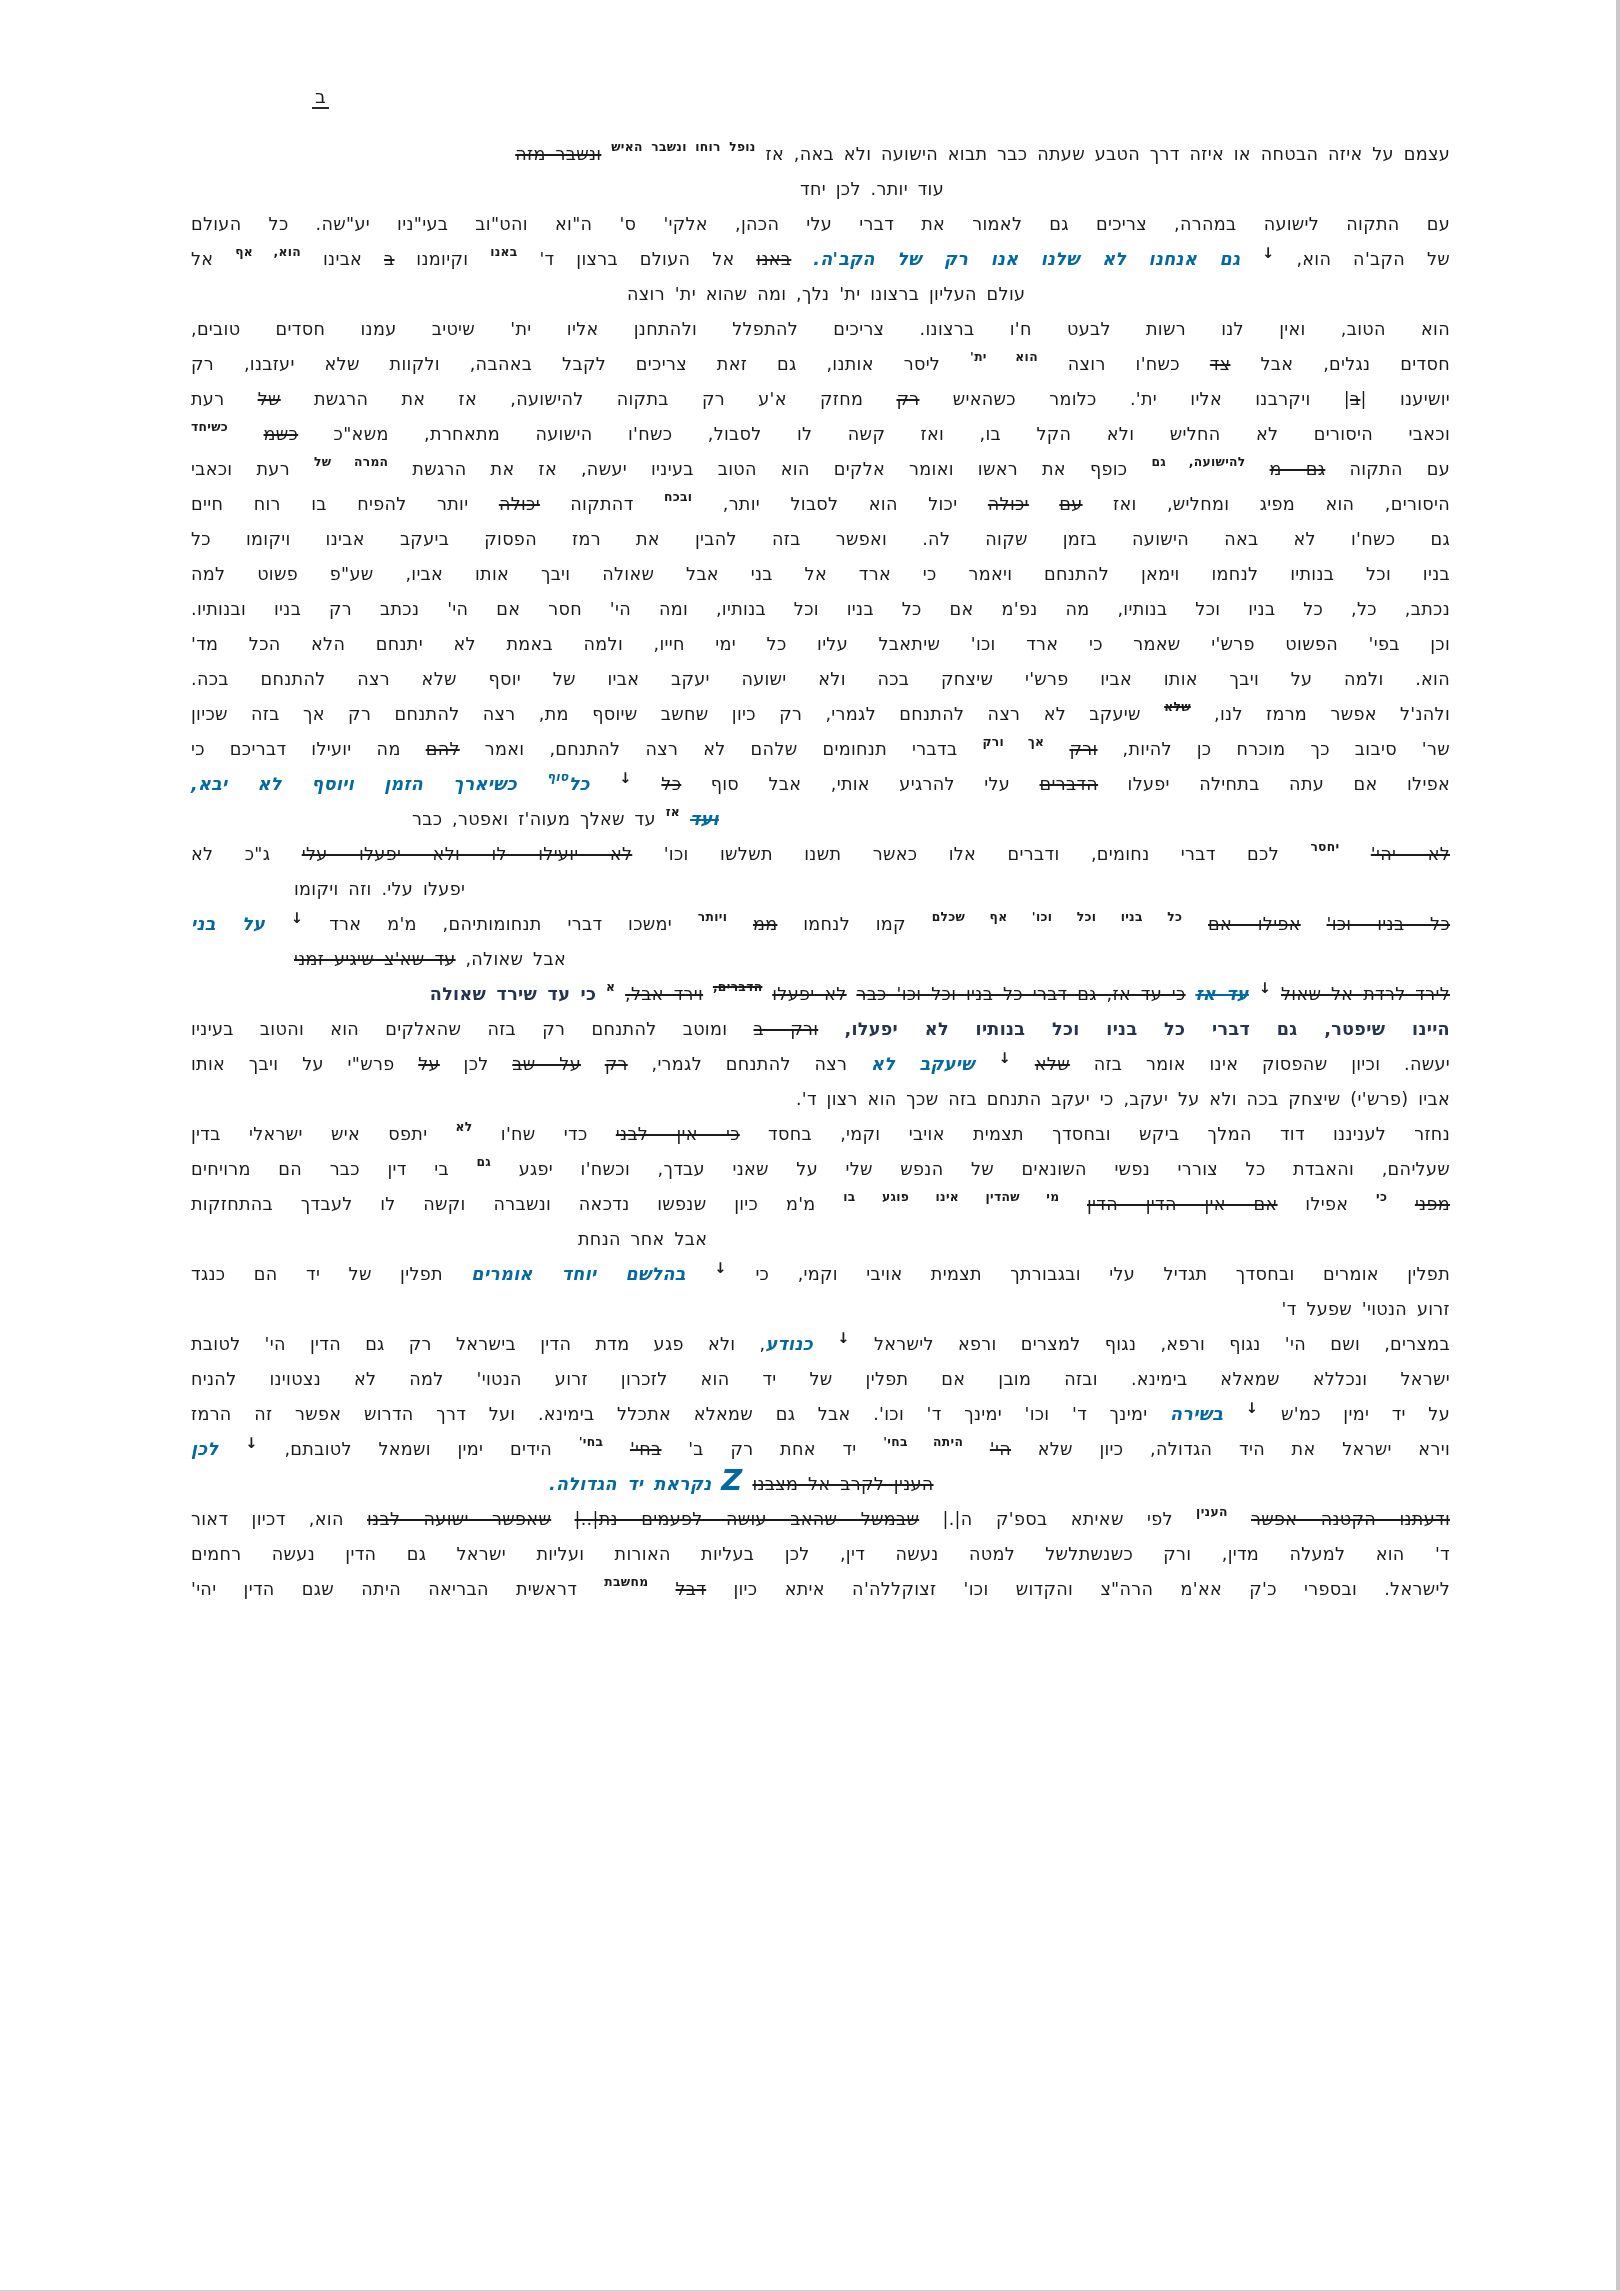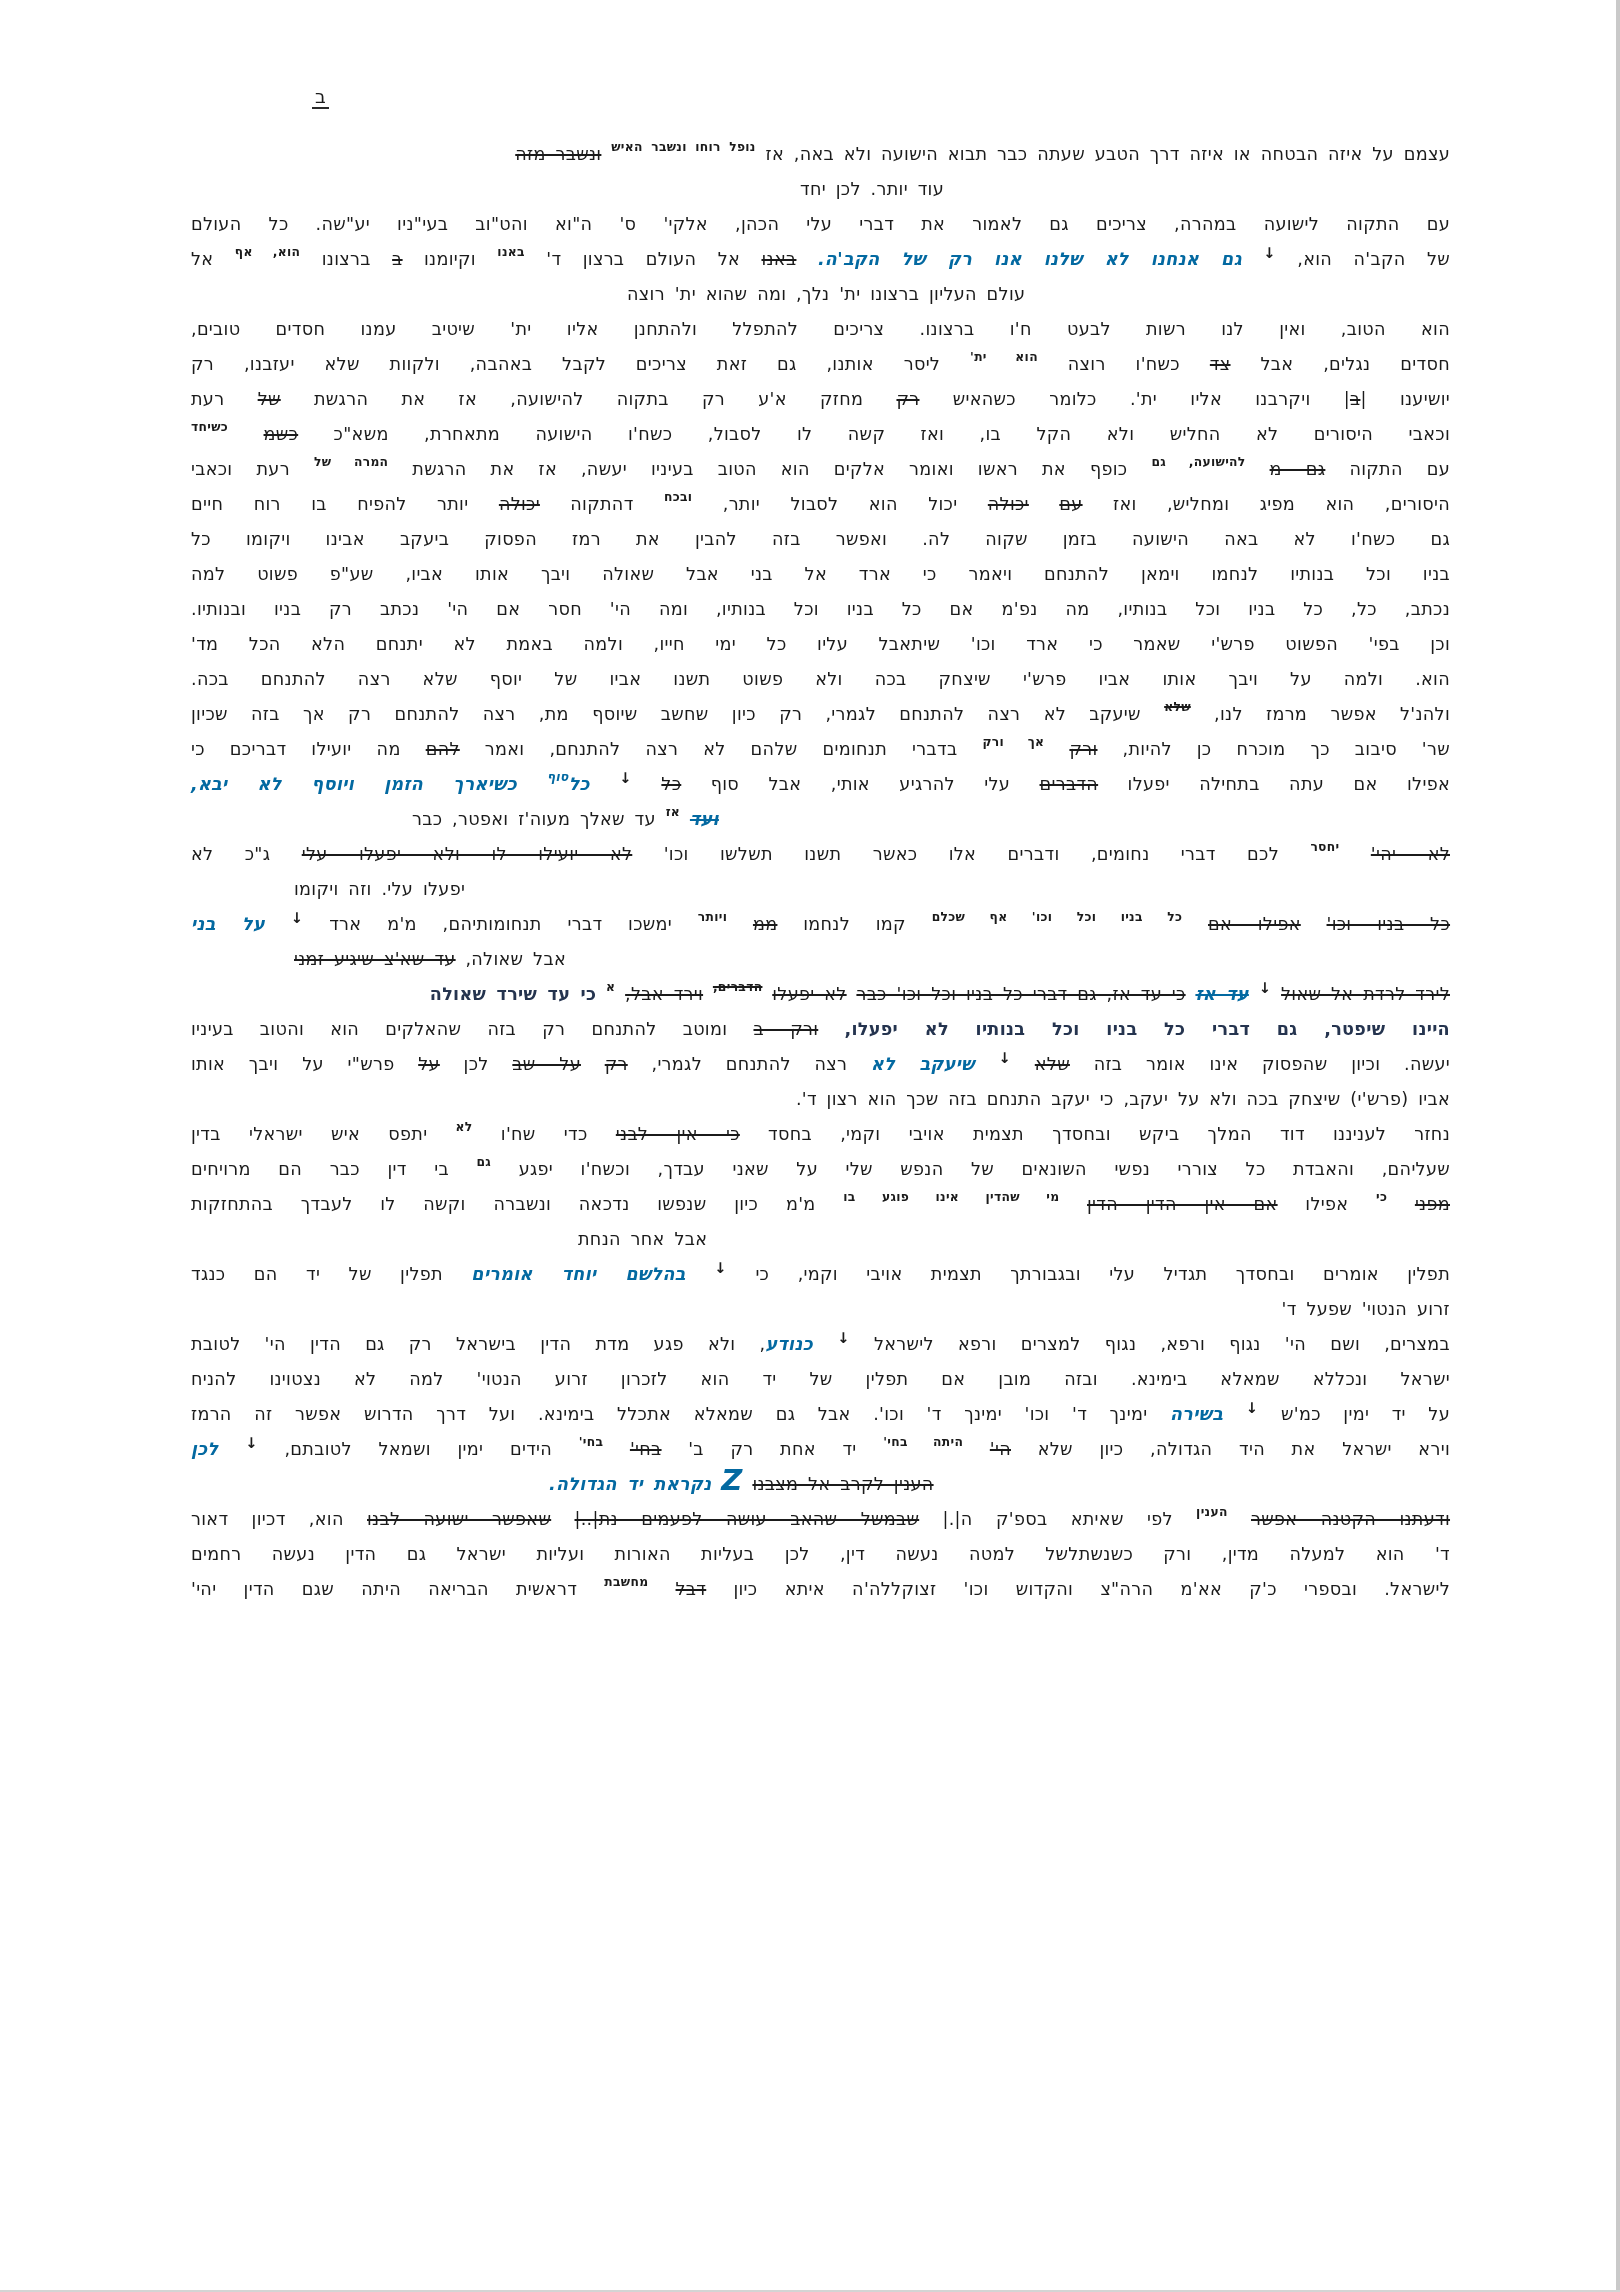--- a/index.html
+++ b/index.html
@@ -34,33 +34,33 @@
 </style>
 </head>
 <body>
 
 <div class="page">
   <div class="page-number">ב</div>
   <div class="doc-body">
       <div class="line"><span>עצמם על איזה הבטחה או איזה דרך הטבע שעתה כבר תבוא הישועה ולא באה, אז </span><span class="sup">נופל רוחו ונשבר האיש</span><span> </span><span class="del">ונשבר מזה</span></div>
       <div class="line" style="text-align: center; padding-left: 103px;"><span>עוד יותר. לכן יחד</span></div>
       <div class="line just"><span>עם התקוה לישועה במהרה, צריכים גם לאמור את דברי עלי הכהן, אלקי' ס' ה"וא והט"וב בעי"ניו יע"שה. כל העולם</span></div>
-      <div class="line just"><span>של הקב'ה הוא, </span><span class="mark">↓</span><span> </span><span class="red">גם אנחנו לא שלנו אנו רק של הקב'ה.</span><span> </span><span class="del">באנו</span><span> אל העולם ברצון ד' </span><span class="sup">באנו</span><span> וקיומנו </span><span class="del">ב</span><span> ברצונו </span><span class="sup">הוא, אף</span><span> אל</span></div>
+      <div class="line just"><span>של הקב'ה הוא, </span><span class="mark">↓</span><span> </span><span class="red">גם אנחנו לא שלנו אנו רק של הקב'ה.</span><span> </span><span class="del">באנו</span><span> אל העולם ברצון ד' </span><span class="sup">באנו</span><span> וקיומנו </span><span class="del">ב</span><span> אבינו </span><span class="sup">הוא, אף</span><span> אל</span></div>
       <div class="line" style="text-align: left; padding-left: 436px;"><span>עולם העליון ברצונו ית' נלך, ומה שהוא ית' רוצה</span></div>
       <div class="line just"><span>הוא הטוב, ואין לנו רשות לבעט ח'ו ברצונו. צריכים להתפלל ולהתחנן אליו ית' שיטיב עמנו חסדים טובים,</span></div>
       <div class="line just"><span>חסדים נגלים, אבל </span><span class="del">צד</span><span> כשח'ו רוצה </span><span class="sup">הוא ית'</span><span> ליסר אותנו, גם זאת צריכים לקבל באהבה, ולקוות שלא יעזבנו, רק</span></div>
       <div class="line just"><span>יושיענו |</span><span class="del">ב</span><span>| ויקרבנו אליו ית'. כלומר כשהאיש </span><span class="del">רק</span><span> מחזק א'ע רק בתקוה להישועה, אז את הרגשת </span><span class="del">של</span><span> רעת</span></div>
       <div class="line just"><span>וכאבי היסורים לא החליש ולא הקל בו, ואז קשה לו לסבול, כשח'ו הישועה מתאחרת, משא"כ </span><span class="del">כשמ</span><span> </span><span class="sup">כשיחד</span></div>
       <div class="line just"><span>עם התקוה </span><span class="del">גם מ</span><span> </span><span class="sup">להישועה, גם</span><span> כופף את ראשו ואומר אלקים הוא הטוב בעיניו יעשה, אז את הרגשת </span><span class="sup">המרה של</span><span> רעת וכאבי</span></div>
       <div class="line just"><span>היסורים, הוא מפיג ומחליש, ואז </span><span class="del">עם</span><span> </span><span class="del">יכולה</span><span> יכול הוא לסבול יותר, </span><span class="sup">ובכח</span><span> דהתקוה </span><span class="del">יכולה</span><span> יותר להפיח בו רוח חיים</span></div>
       <div class="line just"><span>גם כשח'ו לא באה הישועה בזמן שקוה לה. ואפשר בזה להבין את רמז הפסוק ביעקב אבינו ויקומו כל</span></div>
       <div class="line just"><span>בניו וכל בנותיו לנחמו וימאן להתנחם ויאמר כי ארד אל בני אבל שאולה ויבך אותו אביו, שע"פ פשוט למה</span></div>
       <div class="line just"><span>נכתב, כל, כל בניו וכל בנותיו, מה נפ'מ אם כל בניו וכל בנותיו, ומה הי' חסר אם הי' נכתב רק בניו ובנותיו.</span></div>
       <div class="line just"><span>וכן בפי' הפשוט פרש'י שאמר כי ארד וכו' שיתאבל עליו כל ימי חייו, ולמה באמת לא יתנחם הלא הכל מד'</span></div>
-      <div class="line just"><span>הוא. ולמה על ויבך אותו אביו פרש'י שיצחק בכה ולא פשוט תשנו אביו של יוסף שלא רצה להתנחם בכה.</span></div>
+      <div class="line just"><span>הוא. ולמה על ויבך אותו אביו פרש'י שיצחק בכה ולא ישועה יעקב אביו של יוסף שלא רצה להתנחם בכה.</span></div>
       <div class="line just"><span>ולהנ'ל אפשר מרמז לנו, </span><span class="sup del">שלא</span><span> שיעקב לא רצה להתנחם לגמרי, רק כיון שחשב שיוסף מת, רצה להתנחם רק אך בזה שכיון</span></div>
       <div class="line just"><span>שר' סיבוב כך מוכרח כן להיות, </span><span class="del">ורק</span><span> </span><span class="sup">אך ורק</span><span> בדברי תנחומים שלהם לא רצה להתנחם, ואמר </span><span class="del">להם</span><span> מה יועילו דבריכם כי</span></div>
       <div class="line just"><span>אפילו אם עתה בתחילה יפעלו </span><span class="del">הדברים</span><span> עלי להרגיע אותי, אבל סוף </span><span class="del">כל</span><span> </span><span class="mark">↓</span><span> </span><span class="red">כל</span><span class="sup red">סוף</span><span class="red"> כשיארך הזמן ויוסף לא יבא,</span></div>
       <div class="line" style="text-align: left; padding-left: 221px;"><span class="del red">ועד</span><span> </span><span class="sup">אז</span><span> עד שאלך מעוה'ז ואפטר, כבר</span></div>
       <div class="line just"><span class="del">לא יהי'</span><span> </span><span class="sup">יחסר</span><span> לכם דברי נחומים, ודברים אלו כאשר תשנו תשלשו וכו' </span><span class="del">לא יועילו לו ולא יפעלו עלי</span><span> ג"כ לא</span></div>
       <div class="line" style="text-align: left; padding-left: 103px;"><span>יפעלו עלי. וזה ויקומו</span></div>
       <div class="line just"><span class="del">כל בניו וכו'</span><span> </span><span class="del">אפילו אם</span><span> </span><span class="sup">כל בניו וכל וכו' אף שכלם</span><span> קמו לנחמו </span><span class="del">ממ</span><span> </span><span class="sup">ויותר</span><span> ימשכו דברי תנחומותיהם, מ'מ ארד </span><span class="mark">↓</span><span> </span><span class="red">על בני</span></div>
       <div class="line" style="text-align: left; padding-left: 103px;"><span>אבל שאולה, </span><span class="del">עד שא'צ שיגיע זמני</span></div>
       <div class="line"><span class="del">לירד לרדת אל שאול</span><span> </span><span class="mark">↓</span><span> </span><span class="del red">עד אז</span><span> </span><span class="del">כי עד אז, גם דברי כל בניו וכל וכו' כבר</span><span> </span><span class="del">לא יפעלו</span><span> </span><span class="sup del">הדברים,</span><span> </span><span class="del">וירד אבל,</span><span> </span><span class="sup">א</span><span> </span><span class="navy">כי עד שירד שאולה</span></div>
       <div class="line just"><span class="navy">היינו שיפטר, גם דברי כל בניו וכל בנותיו לא יפעלו,</span><span> </span><span class="del">ורק ב</span><span> ומוטב להתנחם רק בזה שהאלקים הוא והטוב בעיניו</span></div>

